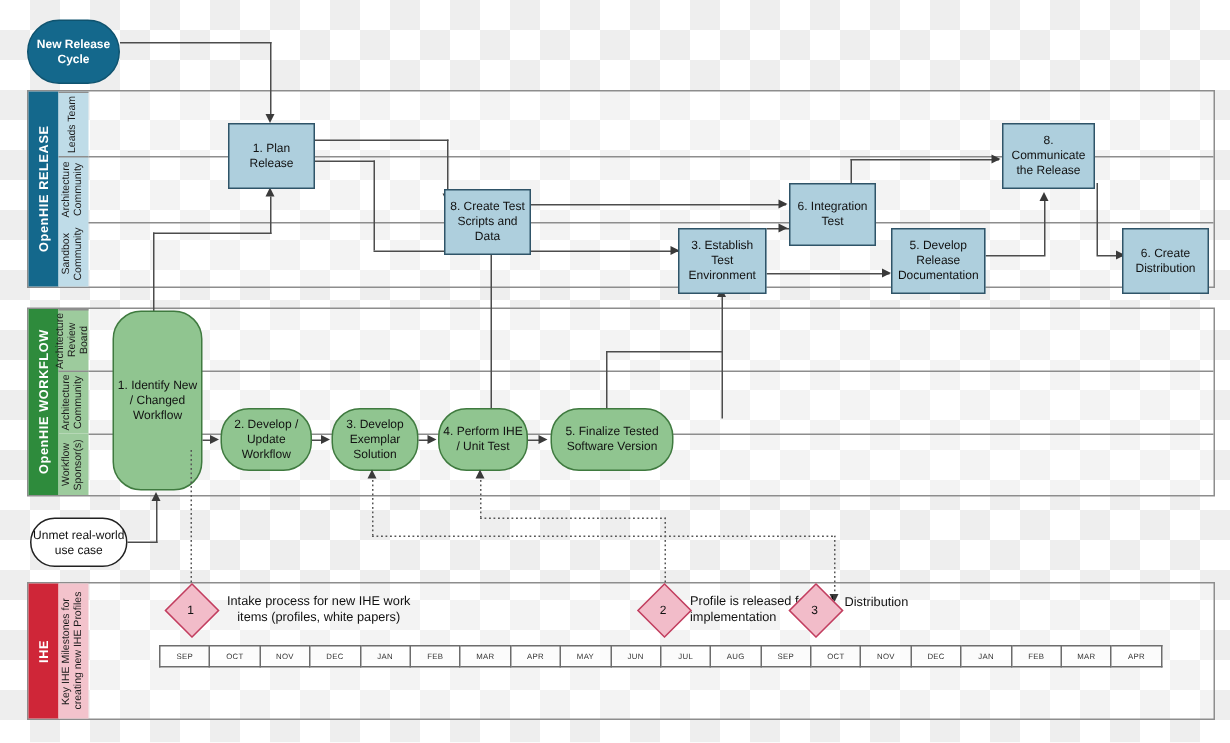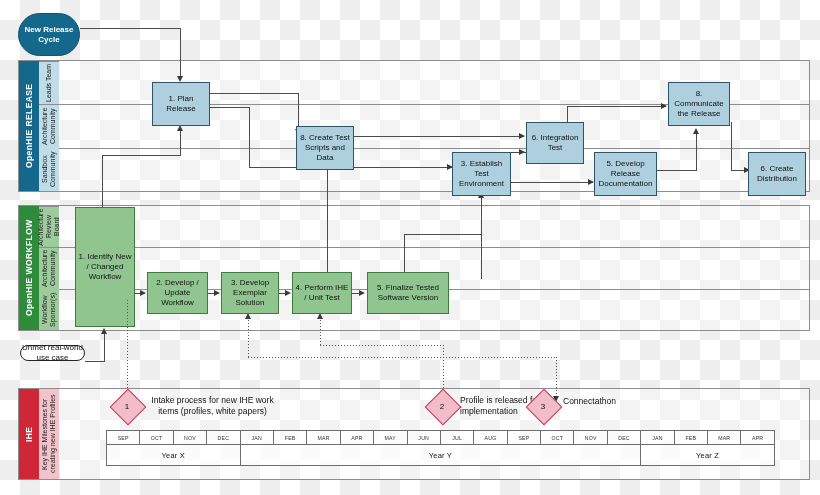--- a/index.html
+++ b/index.html
@@ -55,21 +55,21 @@
   .pbox{
     border:1px solid #33536b;
     display:flex;align-items:center;justify-content:center;
     text-align:center;
     font-size:8px;
     line-height:10px;
     color:#111111;
     padding:2px;
   }
   .pbox.blue{background:#aecfdd;border-color:#2f5468;}
-  .pbox.green{background:#90c590;border-color:#3f7a3f;}
+  .pbox.green{background:#90c590;border-color:#3f7a3f;border-radius:19px;}
 
   .terminator{
     border-radius:999px;
     display:flex;align-items:center;justify-content:center;
     text-align:center;font-size:8px;line-height:10px;
   }
   .term-teal{background:#14688c;color:#ffffff;font-weight:bold;border:1px solid #0f536f;}
   .term-white{background:#ffffff;color:#111111;border:1.2px solid #222222;}
 
   
@@ -266,21 +266,21 @@
 
 <div class="ln lnh" style="left:135px;top:293px;width:7px;height:1px;"></div>
 <div class="arr arr-r" style="left:140px;top:290px;"></div>
 <div class="ln lnh" style="left:208px;top:293px;width:8px;height:1px;"></div>
 <div class="arr arr-r" style="left:214px;top:290px;"></div>
 <div class="ln lnh" style="left:279px;top:293px;width:8px;height:1px;"></div>
 <div class="arr arr-r" style="left:285px;top:290px;"></div>
 <div class="ln lnh" style="left:352px;top:293px;width:9px;height:1px;"></div>
 <div class="arr arr-r" style="left:359px;top:290px;"></div>
 
-<div class="abs terminator term-white" style="left:20px;top:345px;width:65px;height:16px;">
+<div class="abs terminator term-white" style="left:20px;top:345px;width:65px;height:33px;">
   <span>Unmet real-world use case</span>
 </div>
 <div class="ln lnh" style="left:85px;top:361px;width:20px;height:1px;"></div>
 <div class="ln lnv" style="left:104px;top:334px;height:28px;"></div>
 <div class="arr arr-u" style="left:101px;top:328px;"></div>
 
 <div class="dot-v" style="left:127px;top:300px;height:98px;"></div>
 <div class="arr arr-d" style="left:124px;top:396px;"></div>
 
 <div class="dot-v" style="left:248px;top:317px;height:40px;"></div>
@@ -309,21 +309,21 @@
 </div>
 <div class="abs ms-text" style="left:460px;top:395px;width:100px;">
   <span>Profile is released for trial implementation</span>
 </div>
 
 <div class="abs" style="left:531px;top:394px;width:24px;height:24px;">
   <div class="diamond"></div>
   <div class="diamond-label" style="left:0;top:0;">3</div>
 </div>
 <div class="abs ms-text" style="left:563px;top:396px;width:110px;">
-  <span>Connectathon</span>
+  <span>Distribution</span>
 </div>
 
 <div class="abs" style="left:106px;top:430px;">
   <table class="tl">
     <tbody>
         <tr id="tl-months">
           <td>SEP</td>
           <td>OCT</td>
           <td>NOV</td>
           <td>DEC</td>
@@ -337,20 +337,15 @@
           <td>AUG</td>
           <td>SEP</td>
           <td>OCT</td>
           <td>NOV</td>
           <td>DEC</td>
           <td>JAN</td>
           <td>FEB</td>
           <td>MAR</td>
           <td>APR</td>
         </tr>
-    <tr class="years" id="tl-years">
-          <td colspan="4">Year X</td>
-          <td colspan="12">Year Y</td>
-          <td colspan="4">Year Z</td>
-        </tr>
   </tbody>
     </table>
 </div>
 
 </body></html>

